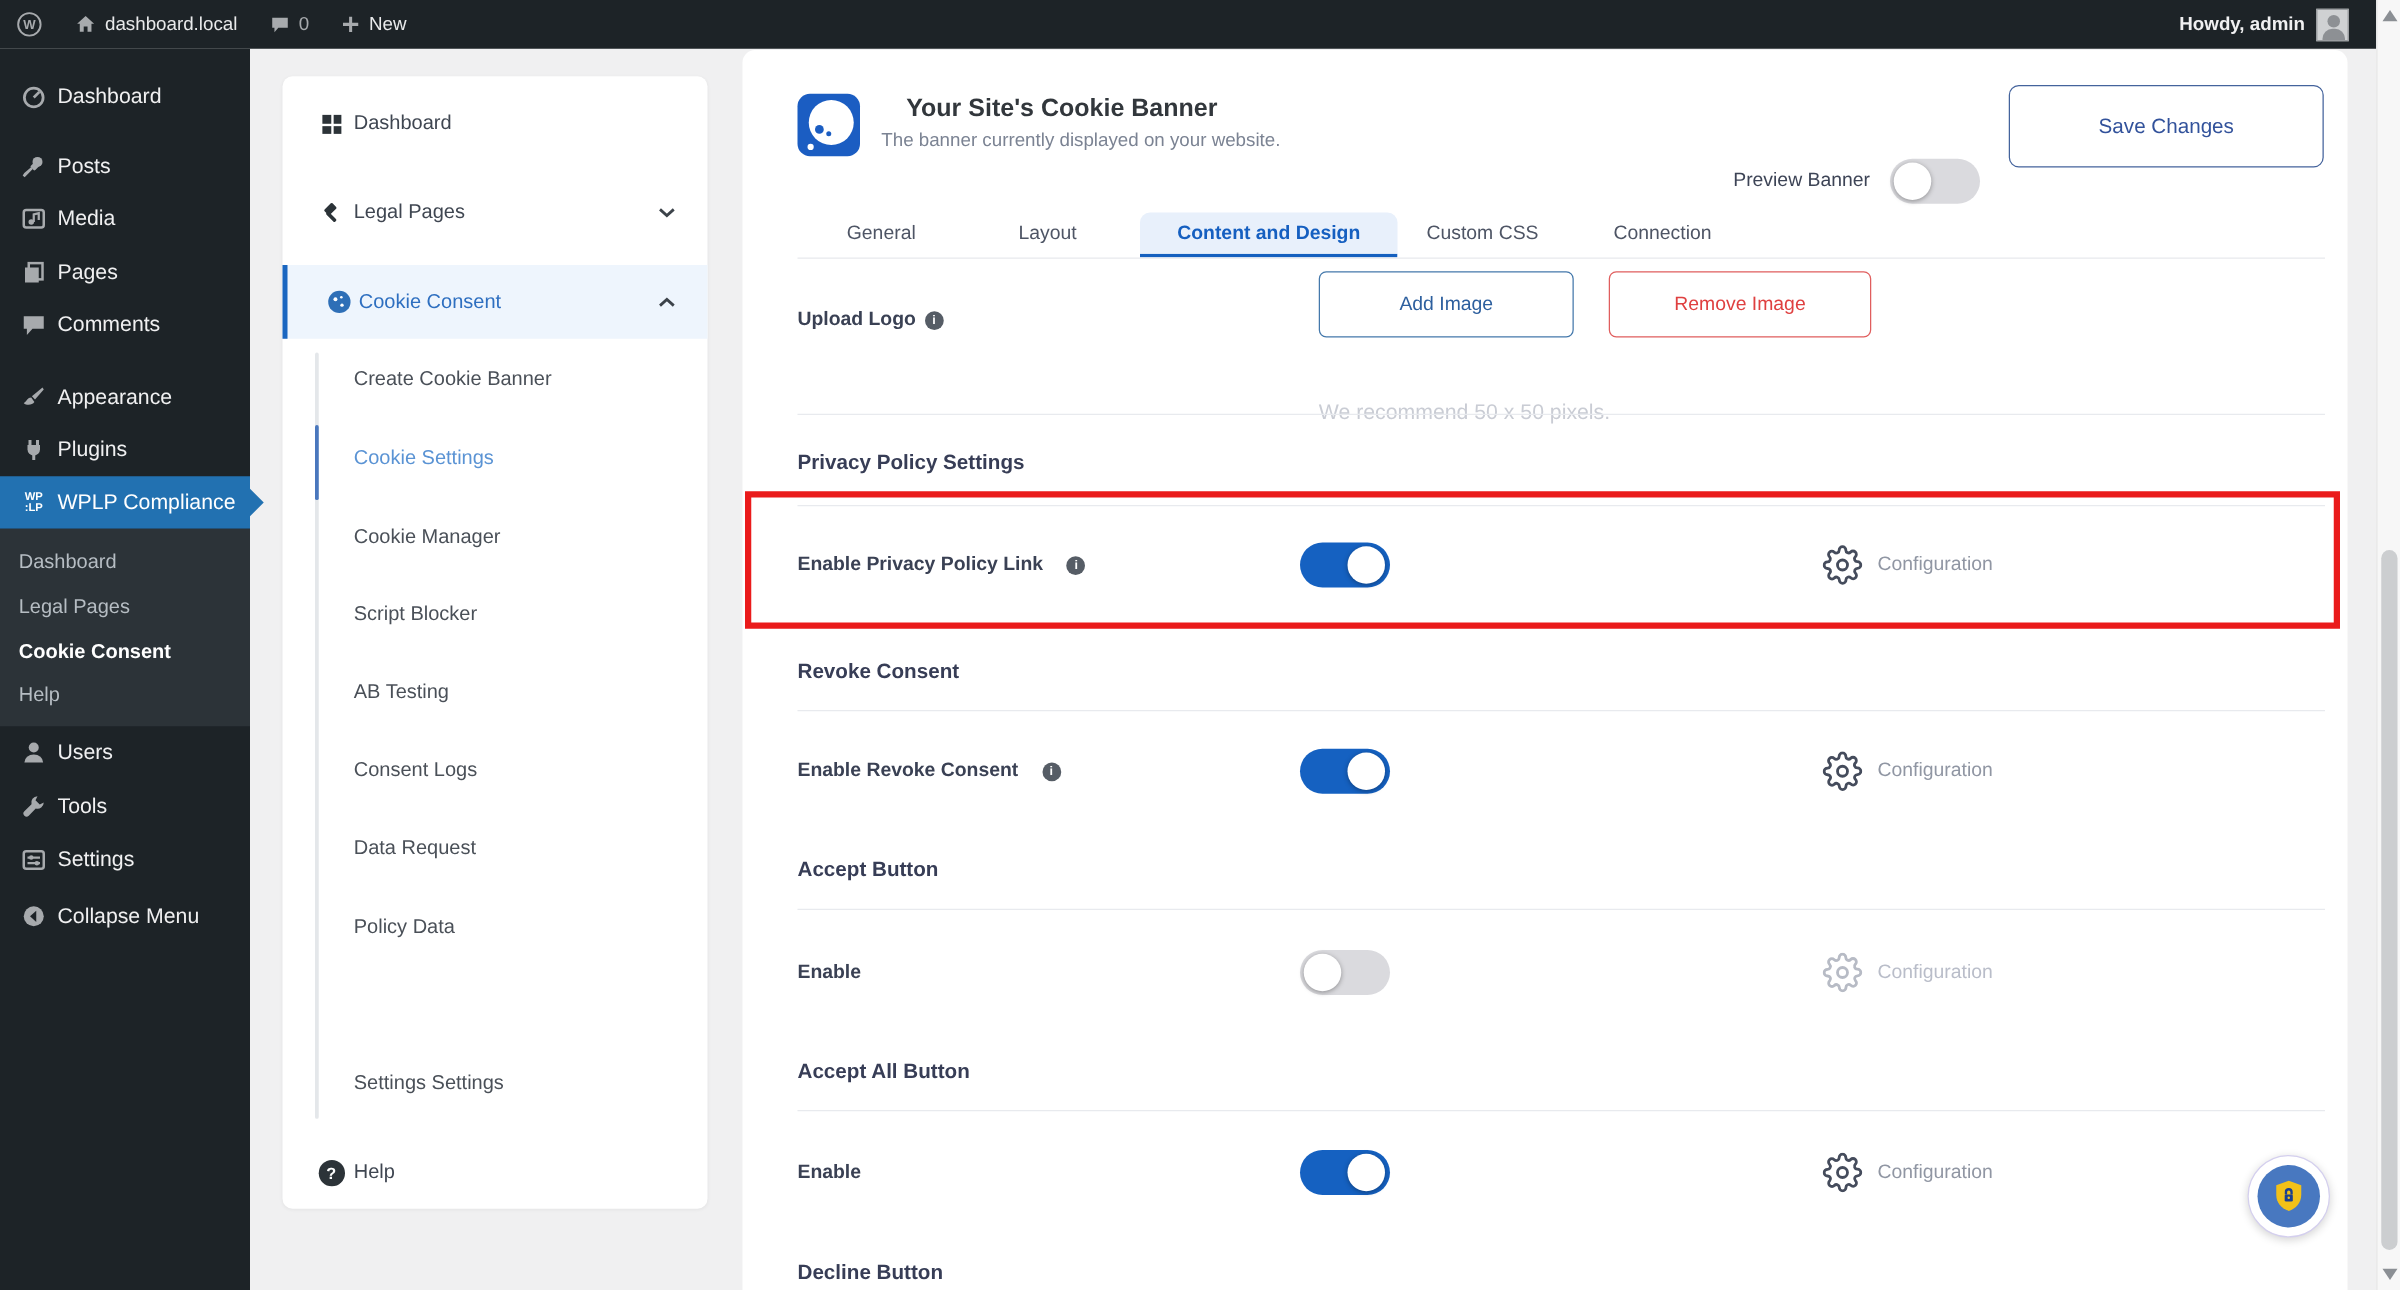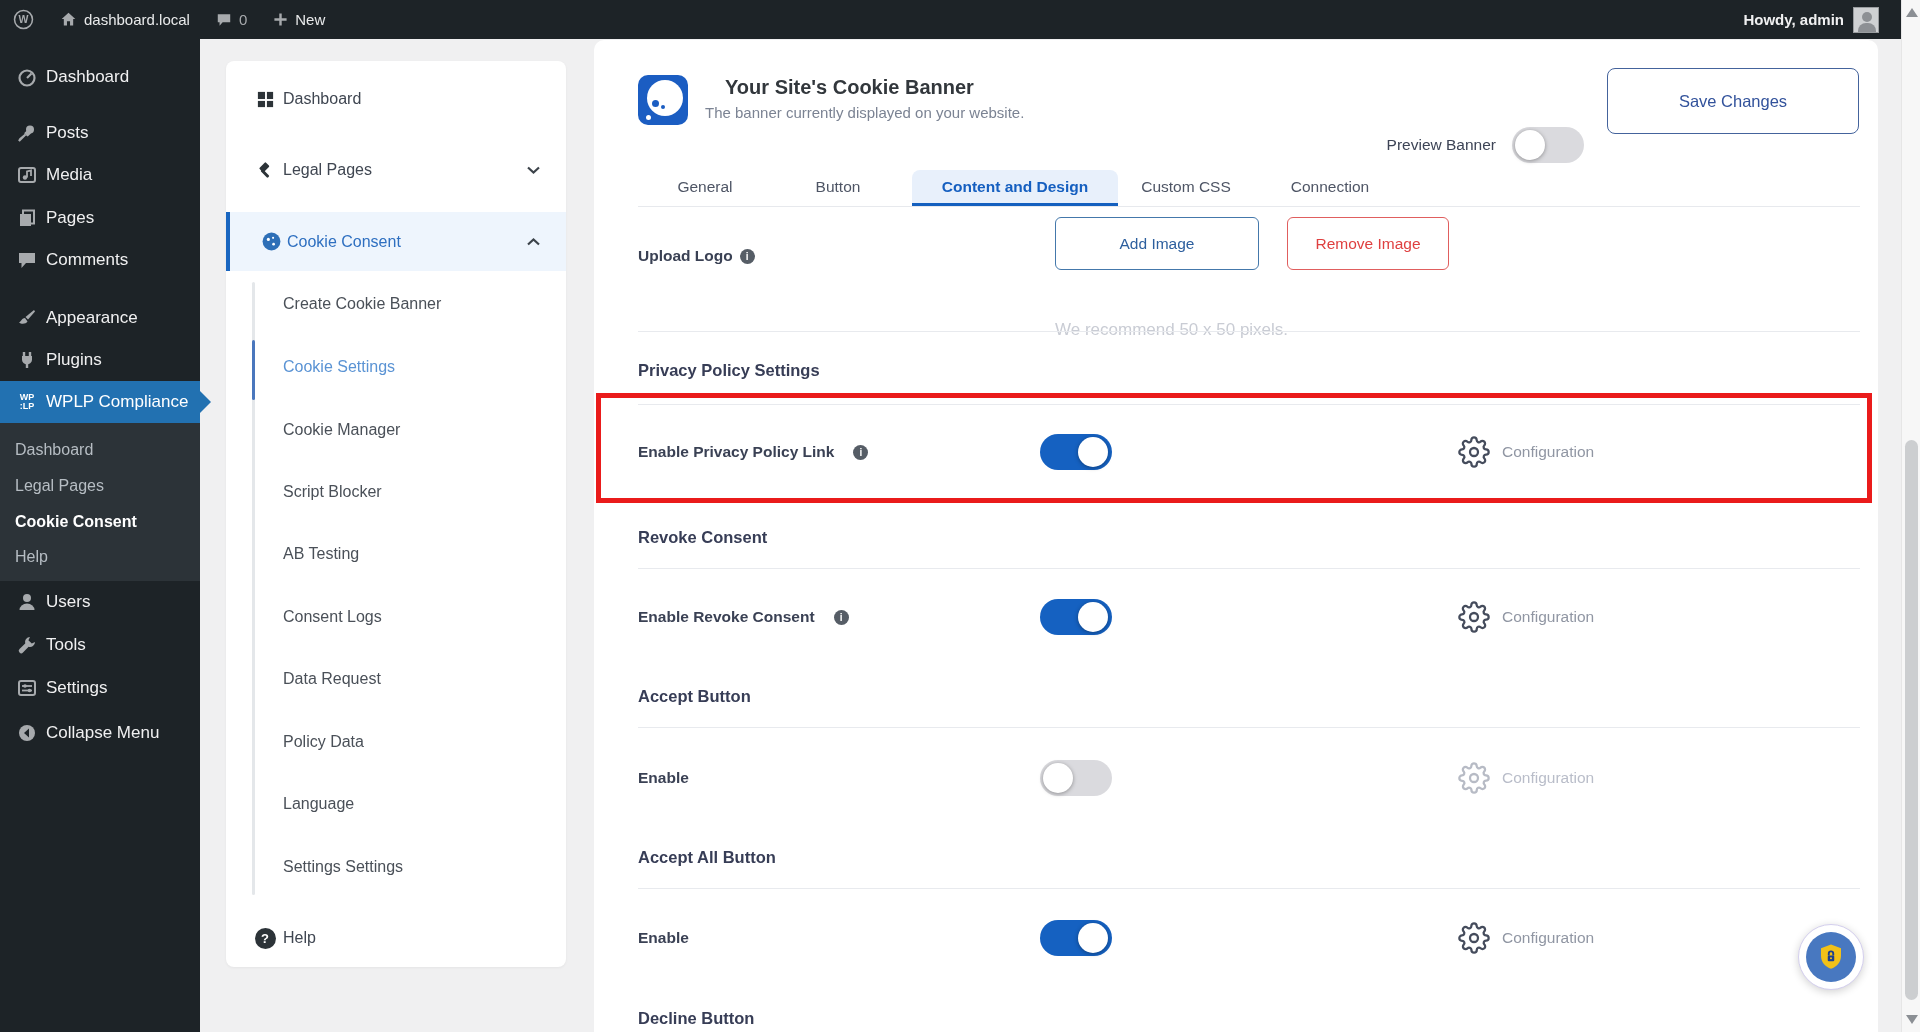--- a/index.html
+++ b/index.html
@@ -70,21 +70,21 @@
   
   .tabs-line { position:absolute; left:44px; top:166px; width:1222px; height:1px; background:#e7e9ed; }
   .tab { position:absolute; top:138px; font-size:15.5px; color:#4e5565; font-weight:500; cursor:pointer; white-space:nowrap; transform:translateX(-50%); }
   .tab-active-bg { position:absolute; left:318px; top:130px; width:206px; height:36px; background:#e8f0fb; border-radius:8px 8px 0 0; border-bottom:3px solid #1560bf; }
   .tab.active { color:#155fc0; font-weight:700; }
 
   
   .upload-label { position:absolute; left:44px; top:207px; font-size:15.5px; font-weight:600; color:#3a4154; display:flex; align-items:center; gap:7px; }
   .btn-outline { position:absolute; top:177px; height:53px; border-radius:6px; background:#fff; font-size:15.5px; font-weight:500; display:flex; align-items:center; justify-content:center; cursor:pointer; }
   .add-btn { left:461px; width:204px; border:1px solid #4478ab; color:#2d5f9e; }
-  .remove-btn { left:693px; width:162px; border:1px solid #e05e5e; color:#df4040; }
+  .remove-btn { left:693px; width:210px; border:1px solid #e05e5e; color:#df4040; }
   .upload-hint { position:absolute; left:461px; top:280px; font-size:17px; color:#c9ccd4; }
 
   .hr { position:absolute; left:44px; width:1222px; height:1px; background:#e8eaee; }
   .sec-heading { position:absolute; left:44px; font-size:16.5px; font-weight:700; color:#373d56; white-space:nowrap; }
   .row-label { position:absolute; left:44px; font-size:15.5px; font-weight:600; color:#3a4154; display:flex; align-items:center; gap:19px; white-space:nowrap; }
   .info-dot { width:15px; height:15px; border-radius:50%; background:#565d66; color:#fff; font-size:10px; font-weight:700; display:inline-flex; align-items:center; justify-content:center; font-style:normal; }
   .config { position:absolute; left:864px; display:flex; align-items:center; gap:12px; cursor:pointer; }
   .config .cfg-label { font-size:15.5px; color:#9096a3; }
   .config.disabled svg { stroke:#b7bbc5; }
   .config.disabled .cfg-label { color:#b9bdc9; }
@@ -348,23 +348,20 @@
       </div>
     <div class="pn-sub" style="top:534px">
         <span class="plabel">Consent Logs</span>
       </div>
     <div class="pn-sub" style="top:596px">
         <span class="plabel">Data Request</span>
       </div>
     <div class="pn-sub" style="top:659px">
         <span class="plabel">Policy Data</span>
       </div>
-    <div class="pn-sub" style="top:721px">
-        <span class="plabel">Language</span>
-      </div>
     <div class="pn-sub" style="top:784px">
         <span class="plabel">Settings Settings</span>
       </div>
 
     <div class="pn-item" style="top:855px">
       <span class="picon">
         <span class="circle-ico">?</span>
       </span>
       <span class="plabel">Help</span>
     </div>
@@ -382,21 +379,21 @@
     <div class="page-sub">The banner currently displayed on your website.</div>
     <div class="preview-label">Preview Banner</div>
     <div class="toggle off" style="left:918px; top:87px">
         <span class="knob"></span>
       </div>
     <div class="save-btn">Save Changes</div>
 
     <div class="tab-active-bg"></div>
     <div class="tabs-line"></div>
     <div class="tab" style="left:111px">General</div>
-    <div class="tab" style="left:244px">Button</div>
+    <div class="tab" style="left:244px">Layout</div>
     <div class="tab active" style="left:421px">Content and Design</div>
     <div class="tab" style="left:592px">Custom CSS</div>
     <div class="tab" style="left:736px">Connection</div>
 
     <div class="upload-label">
       <span>Upload Logo</span>
       <span class="info-dot">i</span>
     </div>
     <div class="btn-outline add-btn">Add Image</div>
     <div class="btn-outline remove-btn">Remove Image</div>

